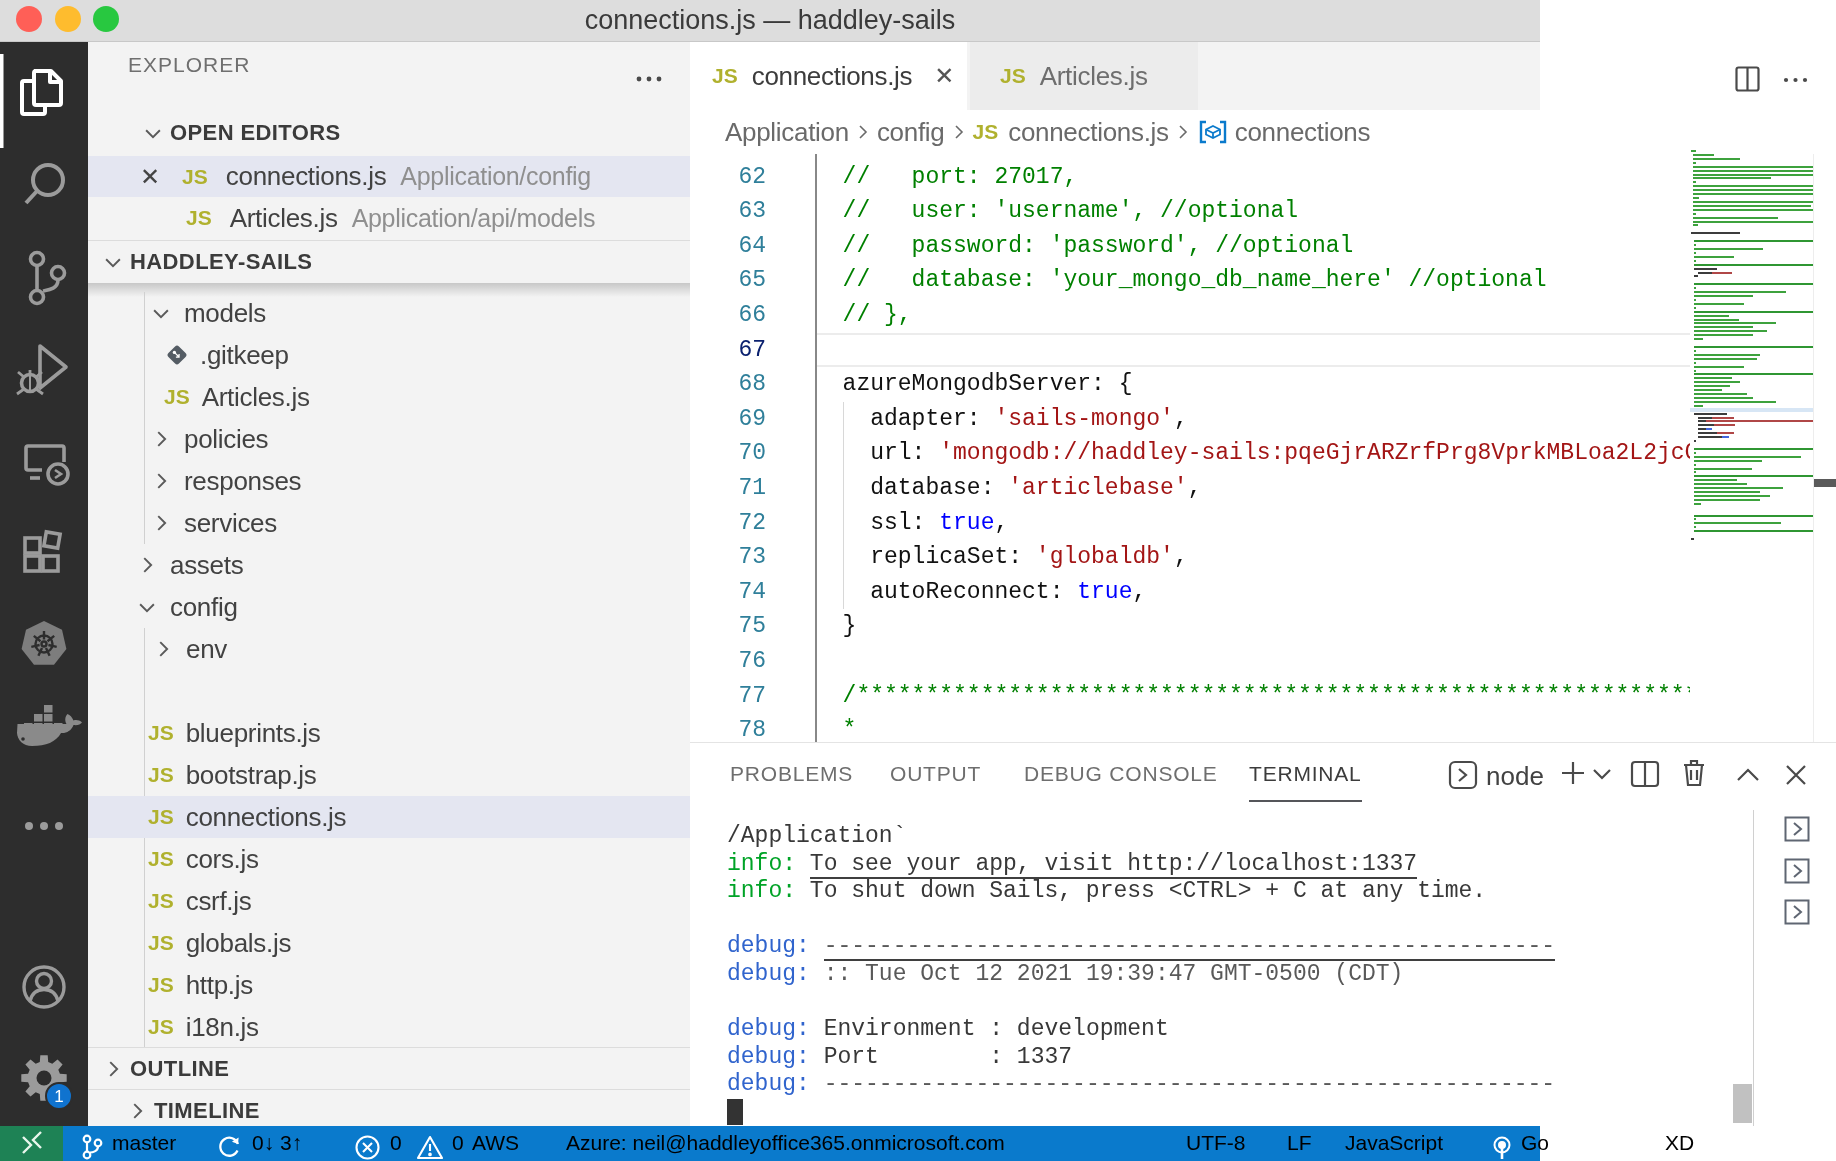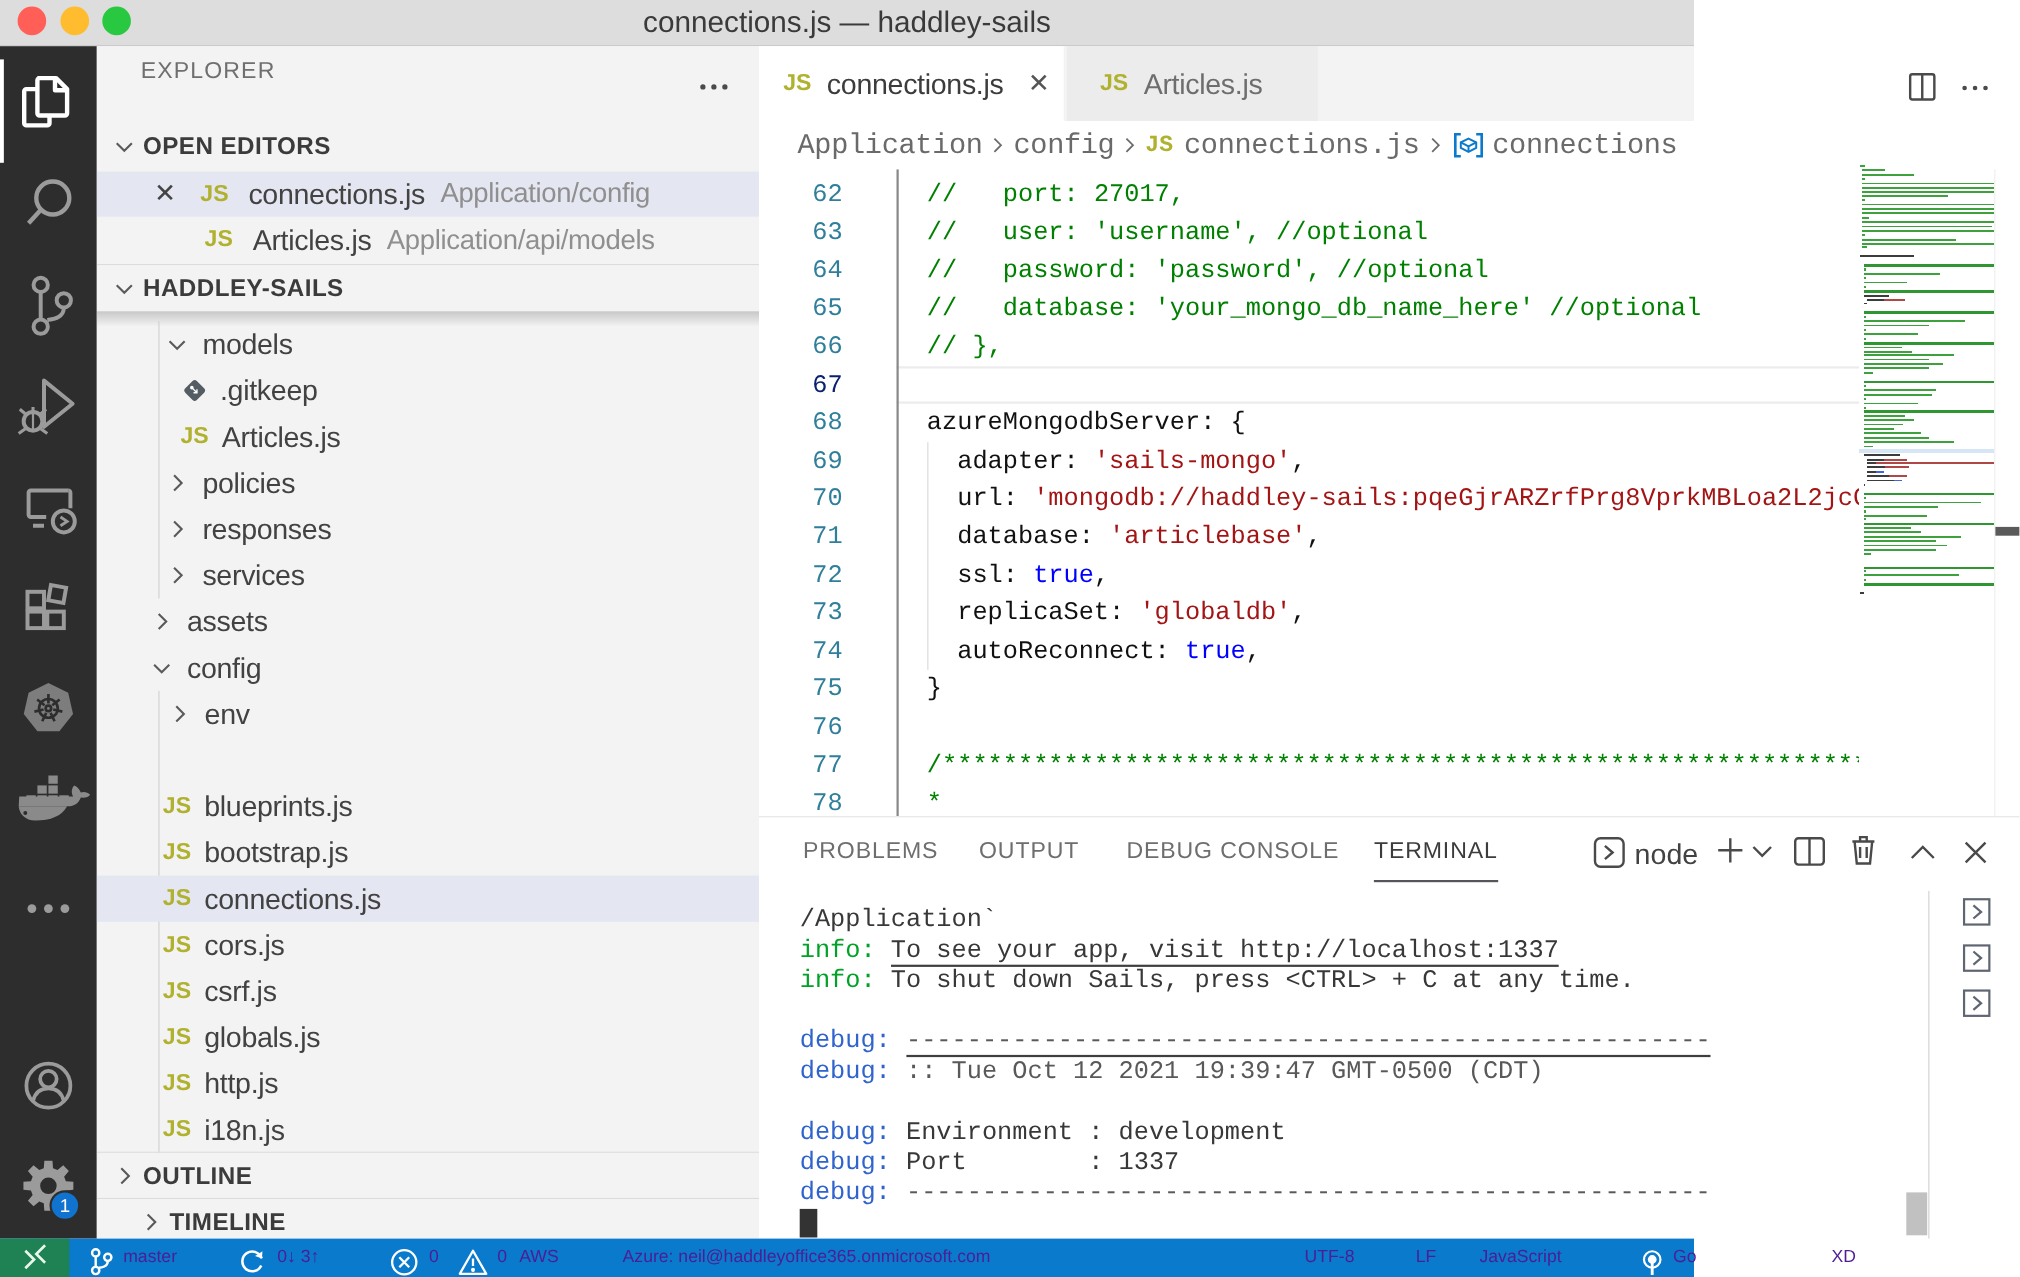--- a/index.html
+++ b/index.html
@@ -23,21 +23,21 @@
 .jsi{font-weight:bold;font-size:21px;color:#b0b12e;letter-spacing:0px;margin-right:12px;flex:none;}
 .sline{position:absolute;left:0;width:100%;height:1px;background:#dcdcdc;}
 .shadow{position:absolute;left:0;width:100%;height:14px;background:linear-gradient(to bottom,rgba(0,0,0,0.18),rgba(0,0,0,0));}
 .iguide{position:absolute;width:1.4px;background:#d0d0d0;}
 .tabs{position:absolute;left:690px;top:42px;right:0;height:68px;background:#f3f3f3;}
 .tab{position:absolute;top:42px;height:68px;display:flex;align-items:center;background:#ececec;border-right:2px solid #f3f3f3;}
 .tab.active{background:#ffffff;}
 .tabname{font-size:26px;color:#3c3c3c;letter-spacing:-0.3px;}
 .tabx{color:#555;font-size:24px;margin-left:22px;}
 .crumb{position:absolute;left:725px;top:110px;right:0;height:44px;background:#fff;display:flex;align-items:center;font-size:26px;color:#6a6a6a;letter-spacing:-0.3px;}
-.crumb span{white-space:pre;font-family:Liberation Mono, monospace;}
+.crumb span{white-space:pre;}
 .pic{position:absolute;}
 .ptxt{position:absolute;font-size:26px;color:#424242;}
 .gutter{position:absolute;left:690px;top:159.6px;width:76px;text-align:right;font-family:"Liberation Mono",monospace;font-size:23px;color:#2f7f9a;}
 .gutter div{height:34.6px;line-height:34.6px;}
 .code{position:absolute;left:815px;top:159.6px;font-family:"Liberation Mono",monospace;font-size:23px;line-height:34.6px;color:#111;white-space:pre;}
 .code .c{color:#008000;}
 .code .s{color:#a31515;}
 .code .k{color:#0000ff;}
 .panel{position:absolute;left:690px;top:742px;width:1146px;height:384px;background:#fff;border-top:1px solid #e4e4e4;}
 .ptab{position:absolute;top:762px;height:40px;font-size:21px;color:#6e6e6e;letter-spacing:0.8px;}
@@ -45,21 +45,21 @@
 .term{position:absolute;left:727px;top:823px;font-family:"Liberation Mono",monospace;font-size:23px;line-height:27.6px;color:#333;white-space:pre;}
 .term .ig{color:#00a327;}
 .term .db{color:#3064cd;}
 .term .t{color:#383838;}
 .term .dg{color:#595959;}
 .term .ul2{border-bottom:2.5px solid #3f3f3f;}
 .term .ulk{border-bottom:2px solid #3f3f3f;}
 .cursor{display:inline-block;width:16px;height:26px;background:#333;vertical-align:middle;}
 .statusbar{position:absolute;left:0;top:1126px;width:100%;height:35px;background:#0a7acc;}
 .remote{position:absolute;left:0;top:1126px;width:63px;height:35px;background:#1e8255;display:flex;align-items:center;justify-content:center;}
-.sttxt{position:absolute;top:1126px;height:35px;line-height:34px;font-size:16px;color:#4c1d95;}
+.sttxt{position:absolute;top:1126px;height:35px;line-height:34px;font-size:21px;color:#000000;}
 .st{position:absolute;}
 </style></head><body>
 <div id="app">
     <div class="titlebar">
       <div class="tl" style="left:16px;background:#ff5f57;"></div>
       <div class="tl" style="left:55px;background:#febc2e;"></div>
       <div class="tl" style="left:93px;background:#28c840;"></div>
       <div class="title">connections.js — haddley-sails</div>
     </div>
     <div class="activitybar"></div>
@@ -138,21 +138,21 @@
     <div style="position:absolute;left:88px;top:42px;width:602px;height:1084px;"></div>
     <div style="position:absolute;left:88px;top:0;width:602px;height:1126px;overflow:hidden;" id="sbwrap">
       <div class="sbtitle">EXPLORER</div>
       <svg style="position:absolute;left:546px;top:74px;" width="30" height="10" viewBox="0 0 30 10">
         <g fill="#4a4a4a">
           <circle cx="5" cy="5" r="2.4"></circle>
           <circle cx="15" cy="5" r="2.4"></circle>
           <circle cx="25" cy="5" r="2.4"></circle>
         </g>
       </svg>
-      <div class="shead" style="top:112px;">
+      <div class="shead" style="top:112px;margin-left:40px;">
         <svg class="tw" viewBox="0 0 16 16">
           <path d="M3 6l5 5 5-5" fill="none" stroke="#5a5a5a" stroke-width="1.4"></path>
         </svg>
         <span>OPEN EDITORS</span>
       </div>
       <div class="trow sel" style="top:156px;height:41px;">
         <span style="width:52px"></span>
         <span class="xcl">✕</span>
         <span style="width:22px"></span>
         <span class="jsi">JS</span>

